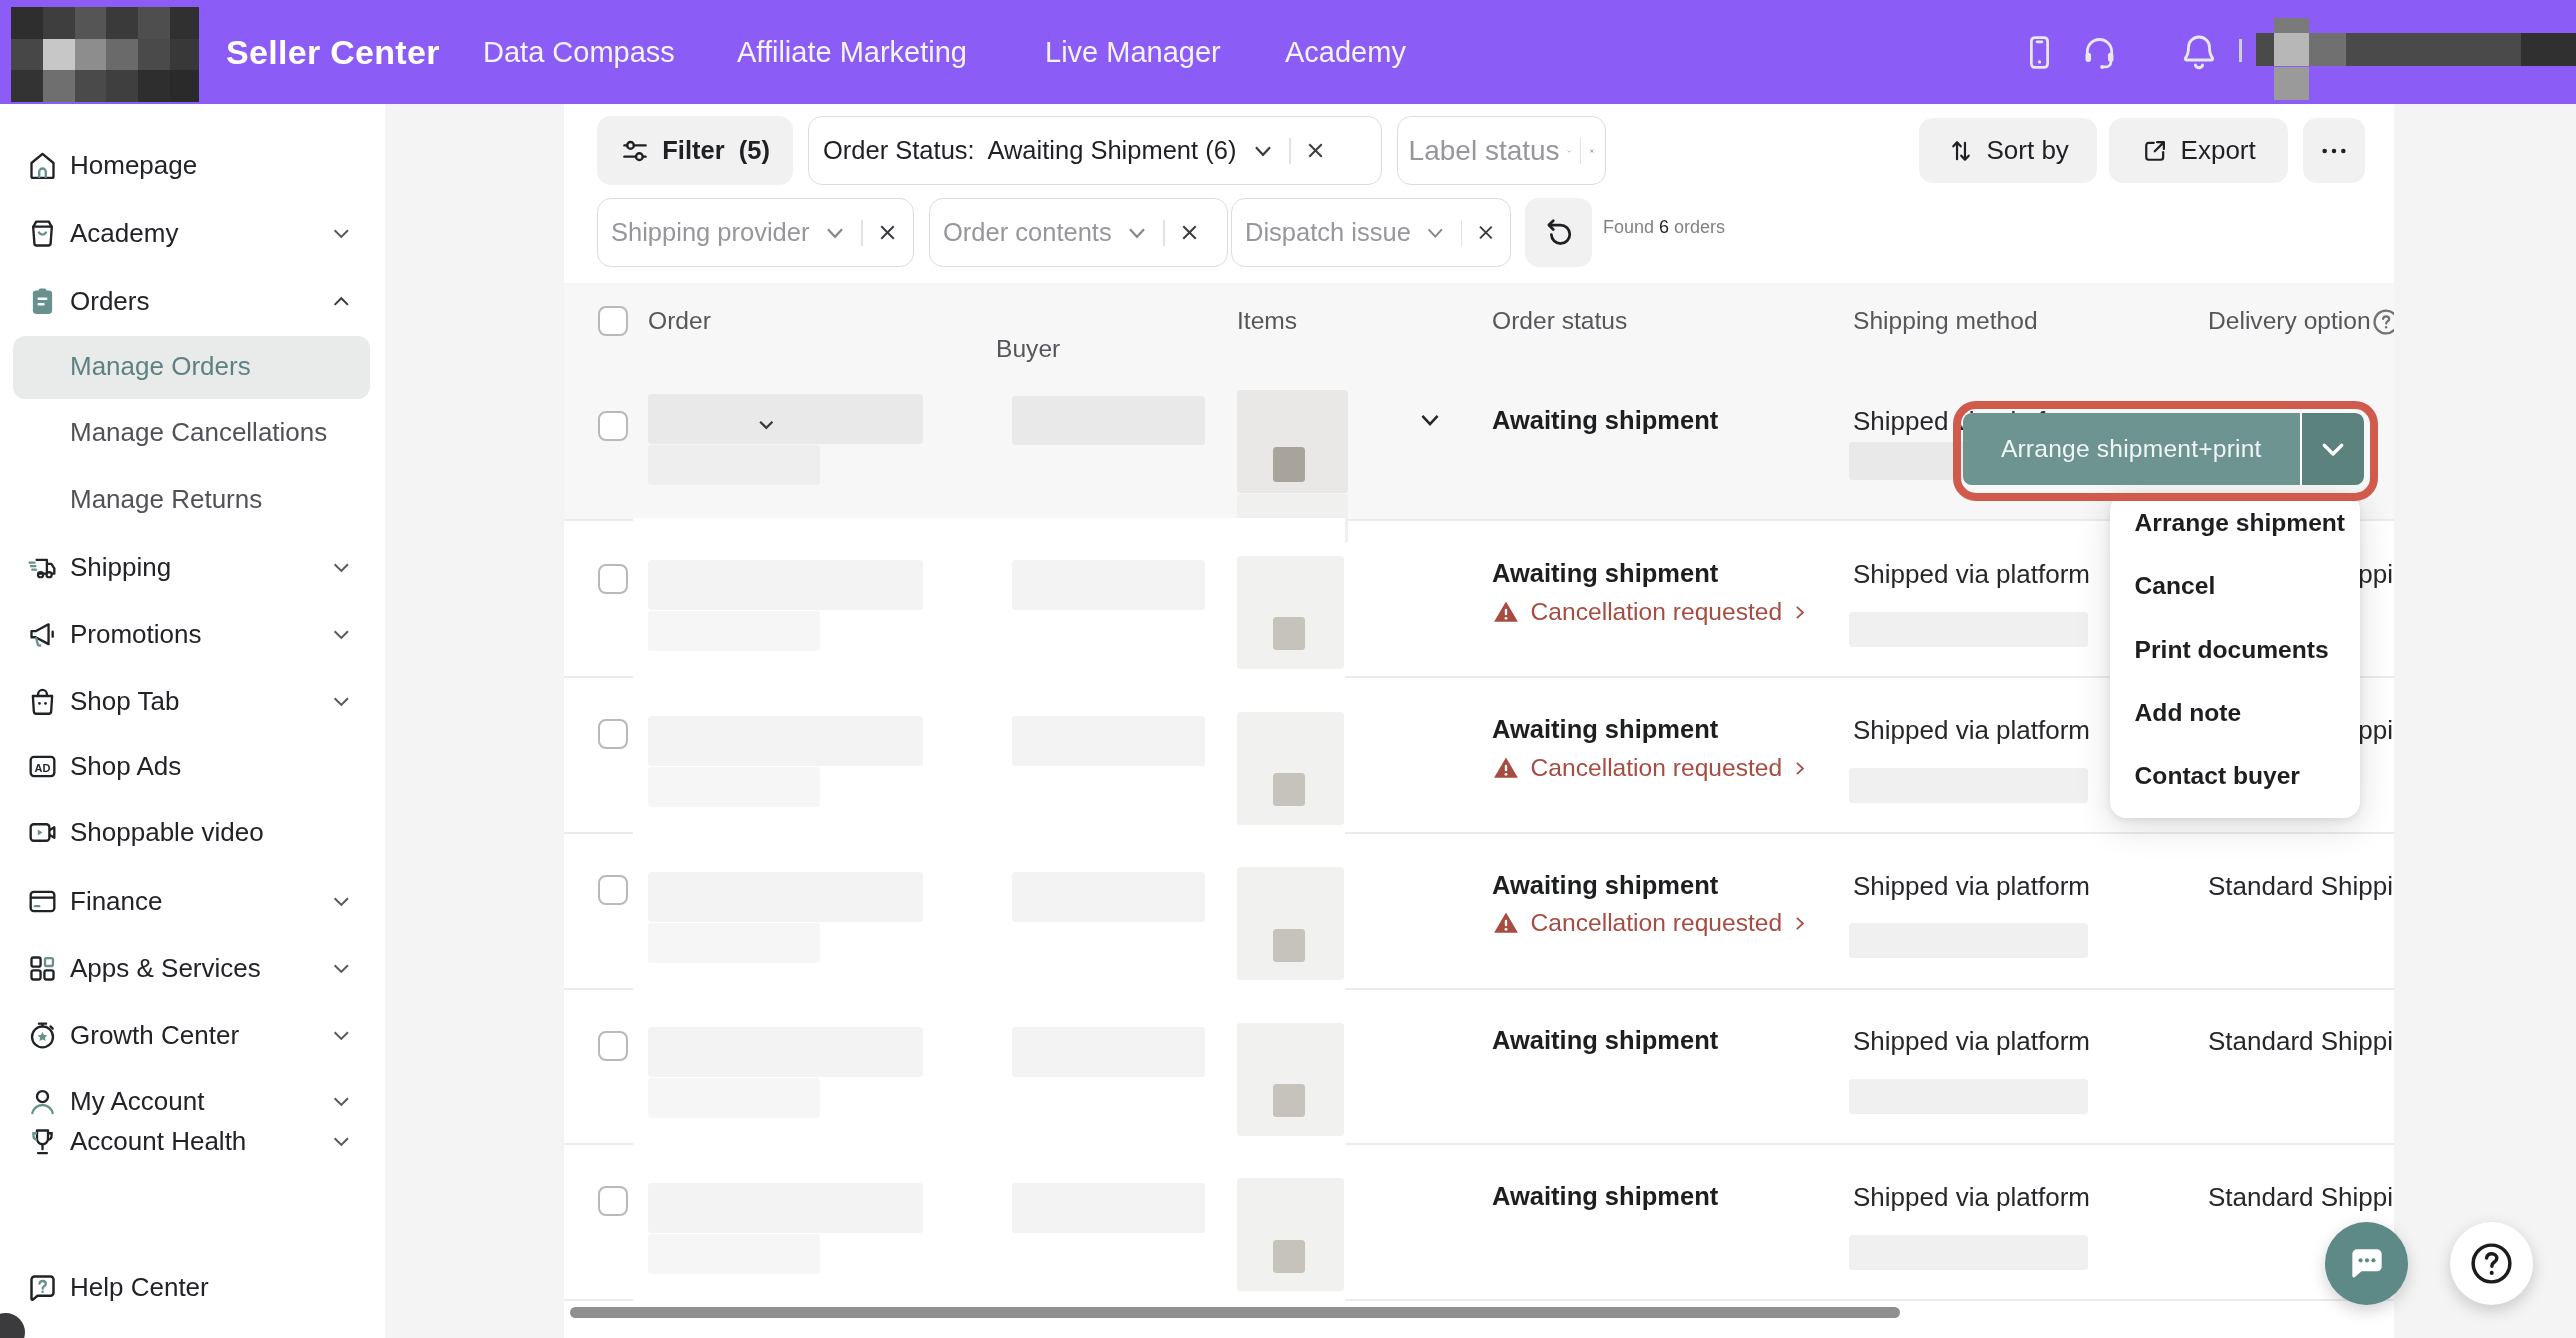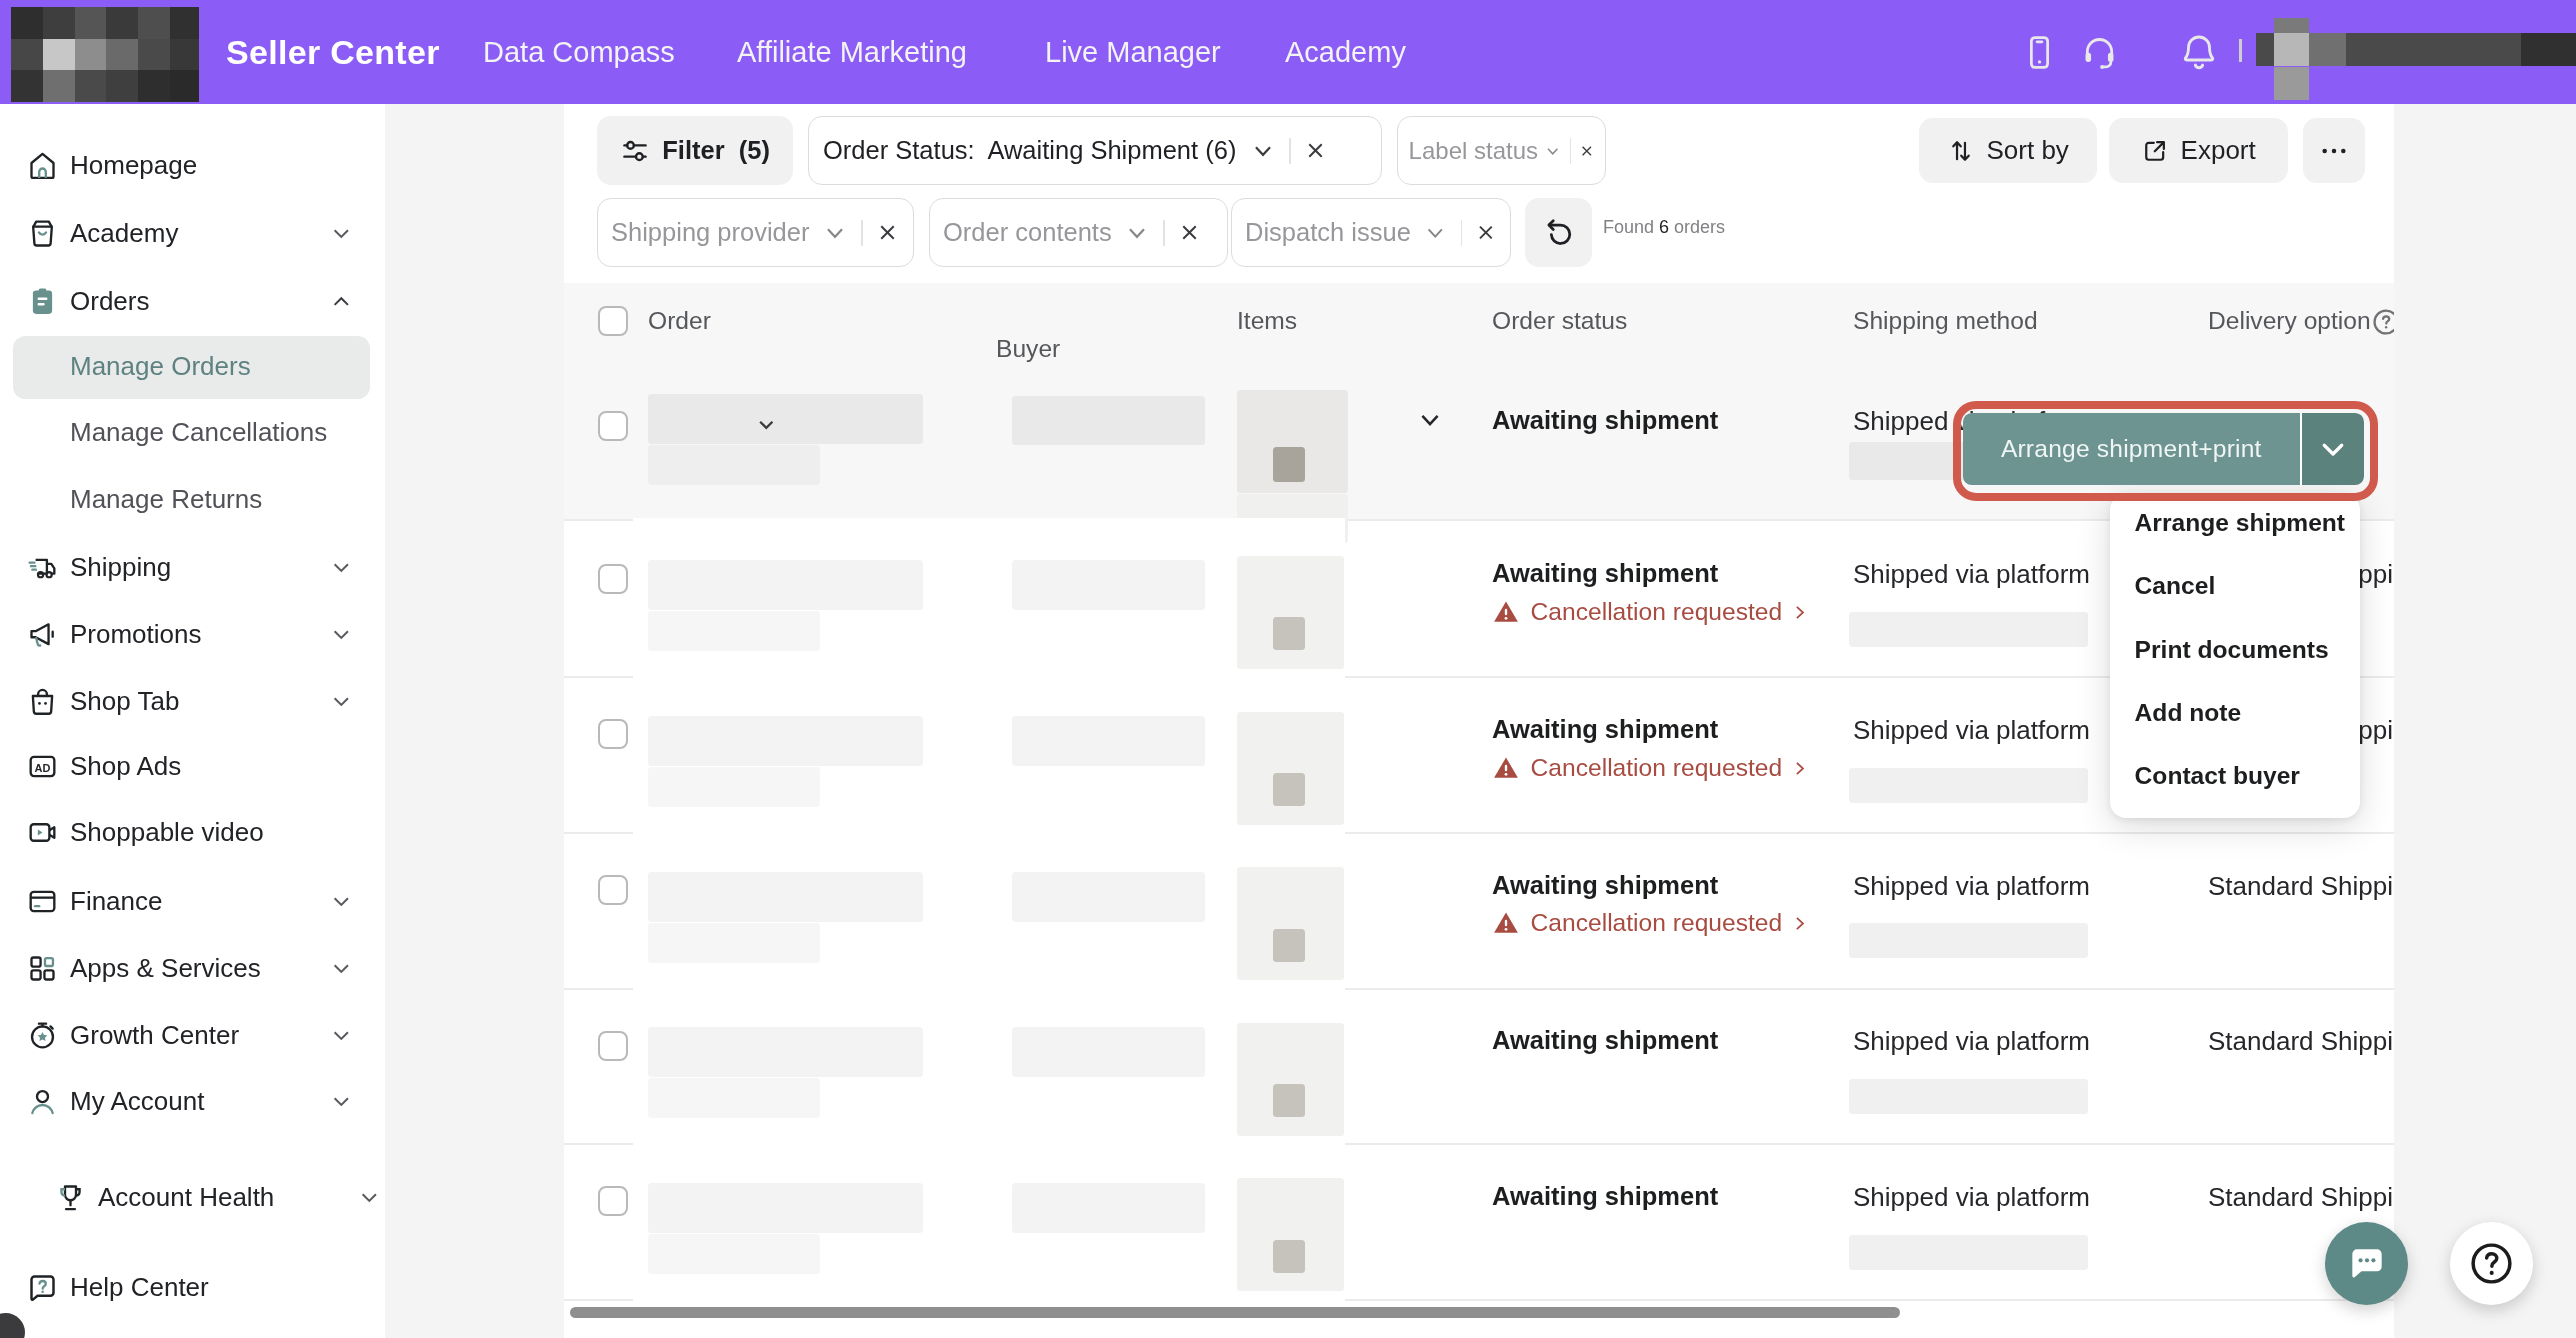--- a/index.html
+++ b/index.html
@@ -240,21 +240,21 @@
   <div class="mitem" style="top:964px;">
     <svg class="mico" viewBox="0 0 24 24" fill="none">
         <circle cx="12" cy="8.4" r="4" stroke="#1f2326" stroke-width="1.7"></circle>
         <path d="M4.6 20.4a7.6 7.6 0 0 1 14.8 0" stroke="#68918e" stroke-width="1.7" stroke-linecap="round"></path>
       </svg>
     <div class="mtxt">My Account</div>
     <svg class="mchev" viewBox="0 0 24 24" fill="none">
         <path d="M5.5 9l6.5 6.5L18.5 9" stroke="#595a5e" stroke-width="2"></path>
       </svg>
   </div>
-  <div class="mitem" style="top:1060px;margin-left:28px;">
+  <div class="mitem" style="top:1004px;">
     <svg class="mico" viewBox="0 0 24 24" fill="none">
         <path d="M8 4h8v6a4 4 0 0 1-8 0V4z" stroke="#1f2326" stroke-width="1.7" stroke-linejoin="round"></path>
         <path d="M8 6H5.4v1.6A3.2 3.2 0 0 0 8 10.8" stroke="#68918e" stroke-width="1.7"></path>
         <path d="M16 6h2.6v1.6a3.2 3.2 0 0 1-2.6 3.2" stroke="#1f2326" stroke-width="1.7"></path>
         <path d="M12 14.4v3.2M8.8 20.4h6.4" stroke="#1f2326" stroke-width="1.7" stroke-linecap="round"></path>
       </svg>
     <div class="mtxt">Account Health</div>
     <svg class="mchev" viewBox="0 0 24 24" fill="none">
         <path d="M5.5 9l6.5 6.5L18.5 9" stroke="#595a5e" stroke-width="2"></path>
       </svg>
@@ -281,21 +281,21 @@
   <div class="chip cline" style="left:244px;top:12.3px;width:574px;padding:0 14px;">
     <span>Order Status:&nbsp; Awaiting Shipment (6)</span>
     <svg width="26" height="26" viewBox="0 0 24 24" fill="none" style="margin-left:14px;">
         <path d="M5.5 8.5l6.5 7 6.5-7" stroke="#3a3b3e" stroke-width="2"></path>
       </svg>
     <div class="xdiv"></div>
     <svg width="23" height="23" viewBox="0 0 24 24" fill="none">
         <path d="M5.5 5.5l13 13M18.5 5.5l-13 13" stroke="#3a3b3e" stroke-width="2.1"></path>
       </svg>
   </div>
-  <div class="chip cline" style="left:833px;top:12.3px;width:209px;padding:0 10.6px;font-size:24px;">
+  <div class="chip cline" style="left:833px;top:12.3px;width:209px;padding:0 10.6px;font-size:28px;">
     <span class="phold">Label status</span>
     <svg width="24.6" height="24.6" viewBox="0 0 24 24" fill="none" style="margin-left:6.2px;">
         <path d="M5.5 8.5l6.5 7 6.5-7" stroke="#87878b" stroke-width="2"></path>
       </svg>
     <div class="xdiv" style="margin:0 8px;"></div>
     <svg width="22" height="22" viewBox="0 0 24 24" fill="none">
         <path d="M5.5 5.5l13 13M18.5 5.5l-13 13" stroke="#3a3b3e" stroke-width="2.1"></path>
       </svg>
   </div>
   <div class="chip cline" style="left:33px;top:94px;width:317px;padding:0 13px;">

